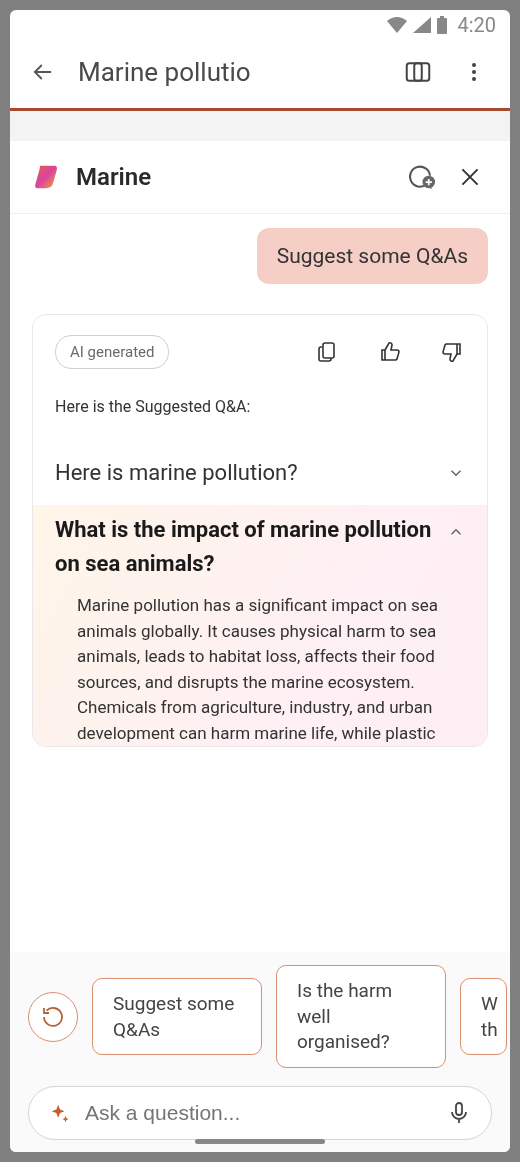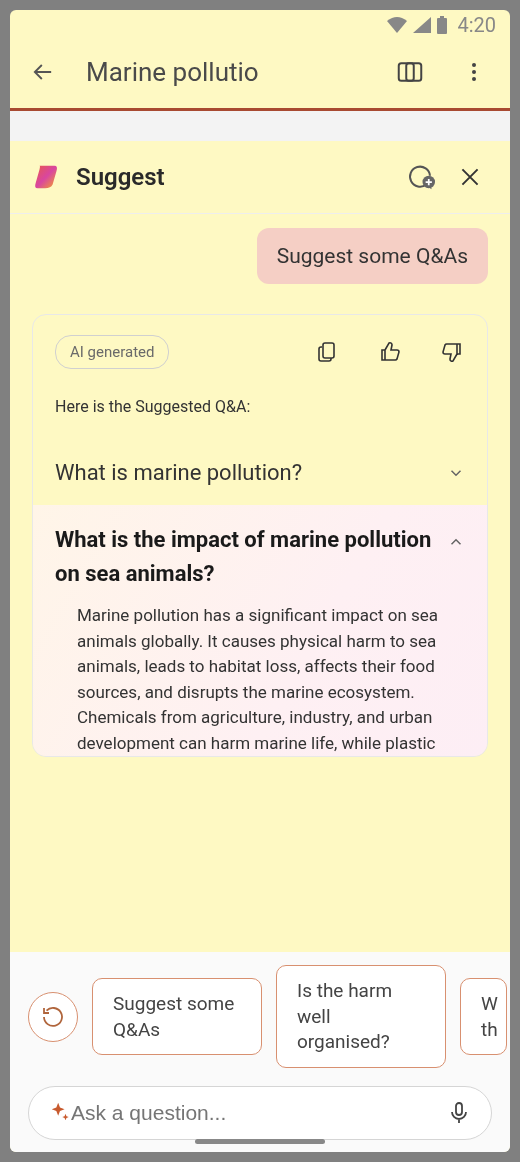--- a/index.html
+++ b/index.html
@@ -10,21 +10,21 @@
       height: 1162px;
       overflow: hidden;
       position: relative;
     }
     .device-frame {
       position: absolute;
       top: 10px;
       left: 10px;
       right: 10px;
       bottom: 10px;
-      background: #fef9c3;
+      background: #ffffff;
       border-radius: 6px;
       overflow: hidden;
       display: flex;
       flex-direction: column;
     }
     .status-bar {
       height: 30px;
       display: flex;
       align-items: center;
       justify-content: flex-end;
@@ -35,21 +35,21 @@
     }
     .status-time {
       font-size: 20px;
       color: #888;
       margin-left: 4px;
     }
     .app-header {
       display: flex;
       align-items: center;
       padding: 14px 18px 18px 18px;
-      gap: 28px;
+      gap: 20px;
     }
     .back-arrow {
       width: 30px;
       height: 30px;
       display: flex;
       align-items: center;
       justify-content: center;
       color: #444;
     }
     .app-title {
@@ -152,21 +152,21 @@
       font-size: 22px;
       color: #333;
     }
     .chevron {
       color: #666;
       width: 18px;
       height: 18px;
     }
     .qa-expanded {
       background: linear-gradient(120deg, #fff5e8 0%, #fef0f3 60%, #fdeef5 100%);
-      padding: 18px 22px 0;
+      padding: 8px 22px 0;
     }
     .qa-expanded-header {
       display: flex;
       justify-content: space-between;
       align-items: flex-start;
     }
     .qa-question-bold {
       font-size: 22px;
       font-weight: 700;
       color: #1a1a1a;
@@ -216,22 +216,23 @@
     }
     .suggestion-chip.cut {
       width: auto;
       padding-right: 8px;
     }
     .input-row {
       margin: 18px 18px 0 0;
       border: 1px solid #d5d5d5;
       border-radius: 30px;
       display: flex;
-      align-items: flex-start;
+      align-items: flex-end;
       padding: 14px 20px;
+      gap: 14px;
       background: #fff;
     }
     .sparkle-icon {
       color: #c85a2e;
       width: 22px;
       height: 22px;
     }
     .ask-input {
       border: none;
       outline: none;
@@ -303,21 +304,21 @@
     <svg class="copilot-logo" viewBox="0 0 32 32">
       <defs>
         <linearGradient id="g1" x1="0" y1="0" x2="1" y2="1">
           <stop offset="0%" stop-color="#e8594b"></stop>
           <stop offset="50%" stop-color="#d946a0"></stop>
           <stop offset="100%" stop-color="#f5a623"></stop>
         </linearGradient>
       </defs>
       <path d="M8 4 L24 4 Q28 4 26 10 L22 24 Q20 28 14 28 L6 28 Q2 28 4 22 L8 8 Q9 4 8 4 Z" fill="url(#g1)"></path>
     </svg>
-    <div class="copilot-title">Suggest</div>
+    <div class="copilot-title">Marine</div>
     <div class="header-icon">
       <svg width="30" height="30" viewBox="0 0 24 24" fill="none" stroke="#555" stroke-width="1.6">
           <path d="M20 11a8 8 0 1 0 -3 7 L20 20 L19 16"></path>
           <circle cx="19" cy="16" r="5" fill="#666" stroke="none"></circle>
           <path d="M19 13.5 v5 M16.5 16 h5" stroke="#fff" stroke-width="1.4"></path>
         </svg>
     </div>
     <div class="header-icon">
       <svg width="26" height="26" viewBox="0 0 24 24" fill="none" stroke="#333" stroke-width="1.8">
           <path d="M5 5 L19 19 M19 5 L5 19"></path>
@@ -348,21 +349,21 @@
         <div class="action-icon">
           <svg width="24" height="26" viewBox="0 0 24 24" fill="none" stroke="#333" stroke-width="1.6">
               <path d="M17 14 v-10 M17 14 h3 v-10 h-3 M17 14 l-4 7 a2 2 0 0 1 -3 -2 l1 -5 h-6 a2 2 0 0 1 -2 -2 l2 -7 a2 2 0 0 1 2 -1 h10"></path>
             </svg>
         </div>
       </div>
 
       <div class="qa-intro">Here is the Suggested Q&amp;A:</div>
 
       <div class="qa-item">
-        <span>What is marine pollution?</span>
+        <span>Here is marine pollution?</span>
         <svg class="chevron" viewBox="0 0 24 24" fill="none" stroke="#666" stroke-width="2">
             <path d="M6 9l6 6 6-6"></path>
           </svg>
       </div>
 
       <div class="qa-expanded">
         <div class="qa-expanded-header">
           <div class="qa-question-bold">What is the impact of marine pollution on sea animals?</div>
           <svg class="chevron" viewBox="0 0 24 24" fill="none" stroke="#666" stroke-width="2" style="margin-top:10px">
               <path d="M6 15l6-6 6 6"></path>

